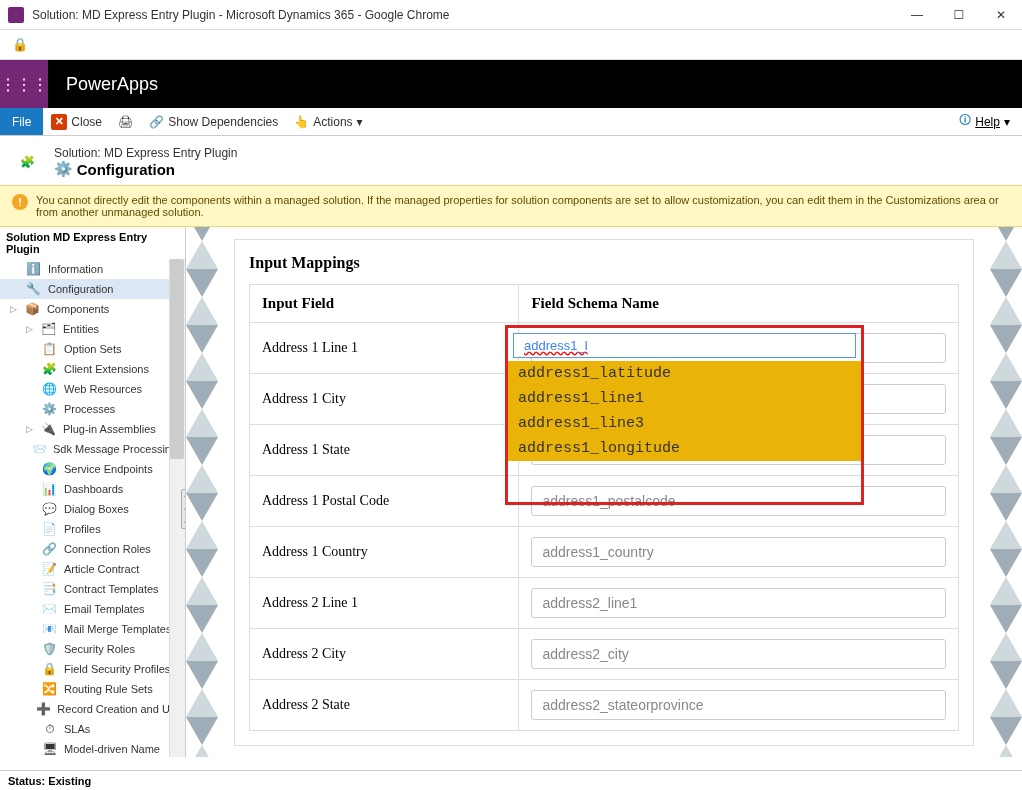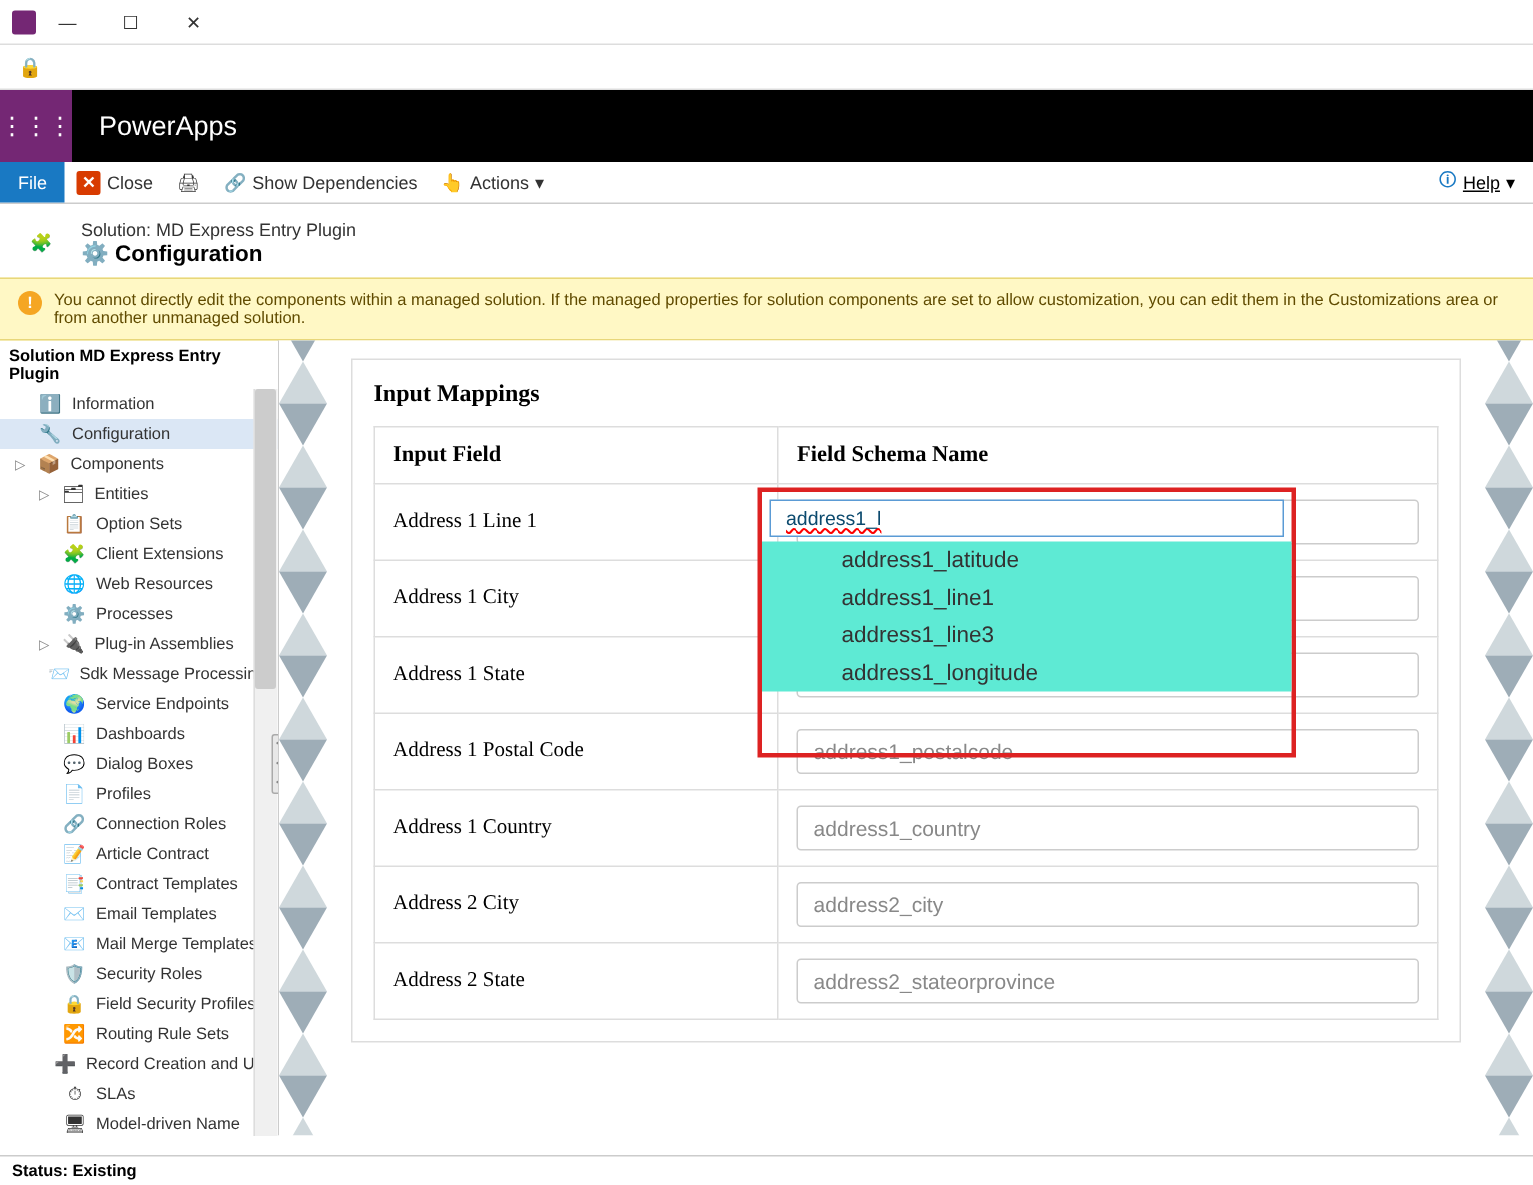--- a/index.html
+++ b/index.html
@@ -327,31 +327,30 @@
       border: 3px solid #d22;
       pointer-events: none;
       z-index: 20;
     }
     .autocomplete-input {
       position: absolute;
       border: 1px solid #5b9bd5;
       background: #fff;
       padding: 4px 10px;
       font-size: 13px;
-      color: #0c4a6e;
+      color: #3b82f6;
       z-index: 21;
       font-family: "Segoe UI", sans-serif;
     }
     .autocomplete-input span { text-decoration: underline red wavy; }
     .autocomplete-list {
       position: absolute;
-      background: #5eead4;
+      background: #eab308;
       z-index: 21;
-      font-family: Liberation Sans, sans-serif;
-      padding-left: 43px;
+      font-family: Liberation Mono, monospace;
     }
     .autocomplete-list .ac-item {
       padding: 4px 10px;
       font-size: 15px;
       color: #333;
       cursor: pointer;
     }
     
     
     .status-bar {
@@ -365,20 +364,21 @@
       padding: 2px 8px;
       display: flex;
       align-items: center;
     }
   </style>
 </head>
 <body>
 
 <div class="chrome-titlebar">
   <div class="favicon"></div>
+  <div class="title">Solution: MD Express Entry Plugin - Microsoft Dynamics 365 - Google Chrome</div>
   <div class="win-controls">
     <div class="win-btn">—</div>
     <div class="win-btn">☐</div>
     <div class="win-btn">✕</div>
   </div>
 </div>
 <div class="chrome-addressbar">
   <span class="lock-icon">🔒</span>
 </div>
 
@@ -647,20 +647,24 @@
             </tr>
             <tr>
               <td class="label-cell">Address 1 Postal Code</td>
               <td><input type="text" value="address1_postalcode" style=""></td>
             </tr>
             <tr>
               <td class="label-cell">Address 1 Country</td>
               <td><input type="text" value="address1_country" style=""></td>
             </tr>
             <tr>
+              <td class="label-cell">Address 2 Line 1</td>
+              <td><input type="text" value="address2_line1" style=""></td>
+            </tr>
+            <tr>
               <td class="label-cell">Address 2 City</td>
               <td><input type="text" value="address2_city" style=""></td>
             </tr>
             <tr>
               <td class="label-cell">Address 2 State</td>
               <td><input type="text" value="address2_stateorprovince" style=""></td>
             </tr>
           </tbody>
       </table>
     </div>

